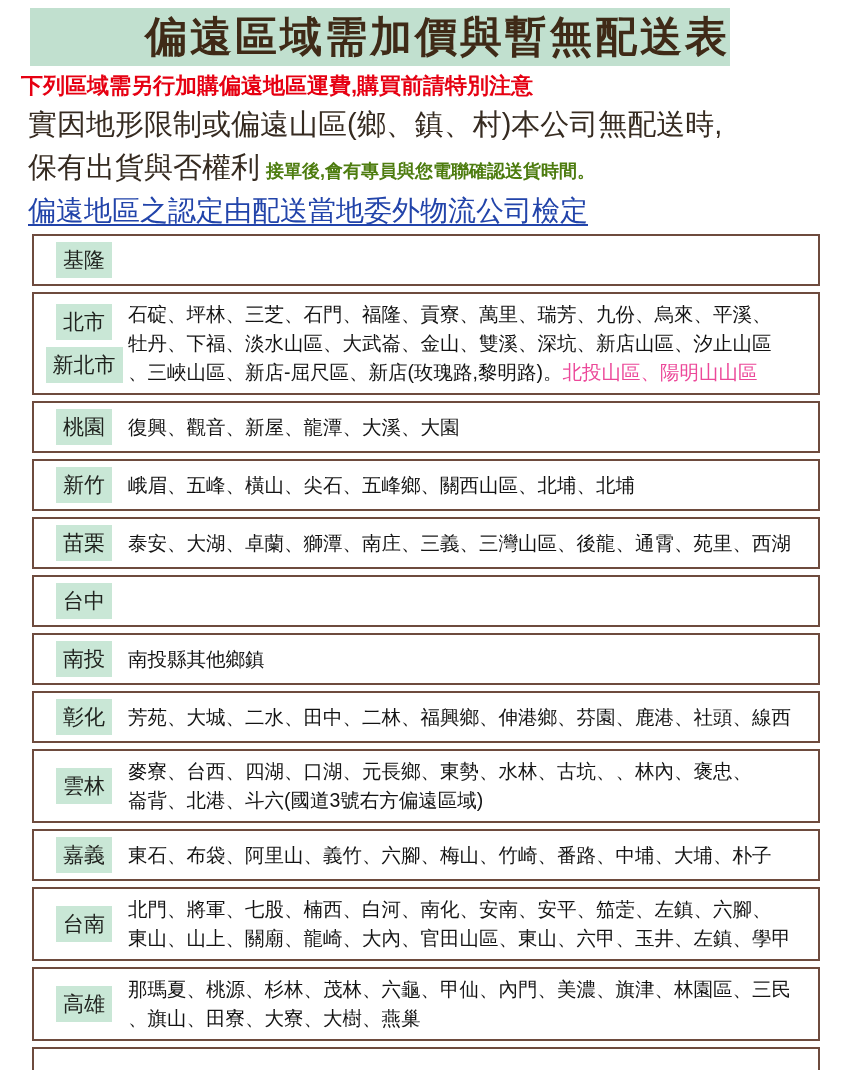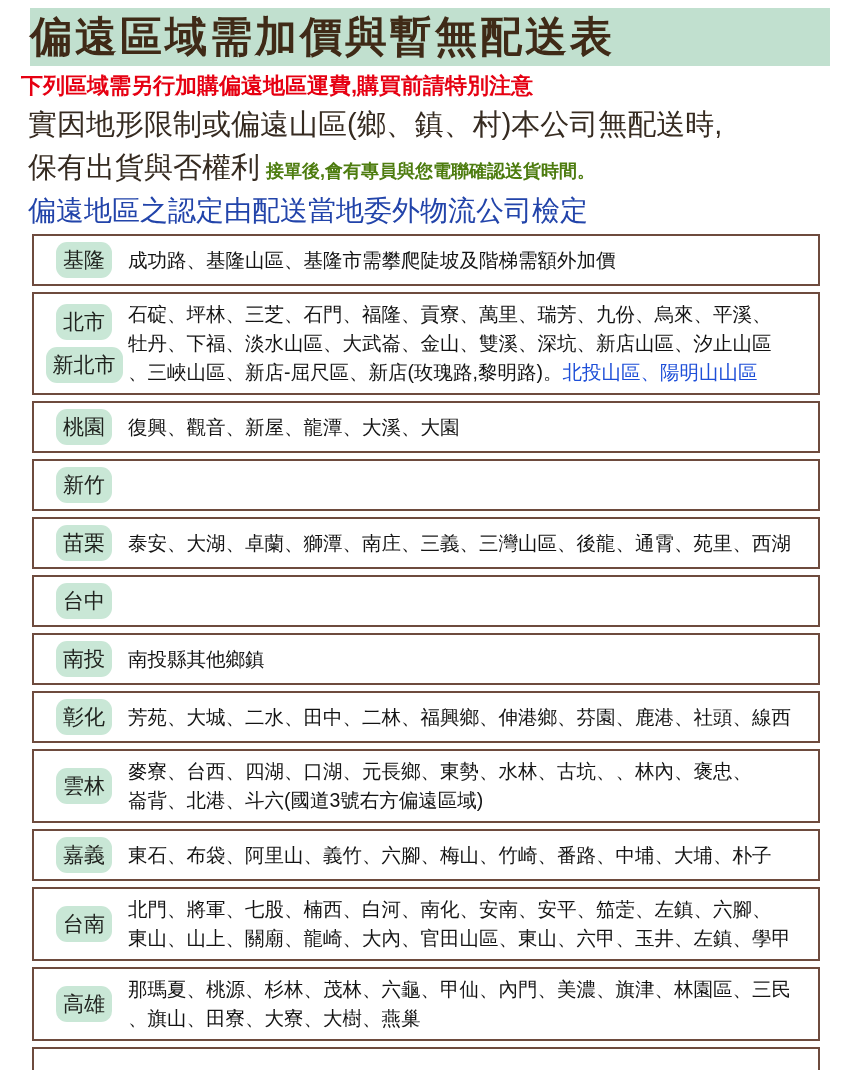--- a/index.html
+++ b/index.html
@@ -3,60 +3,60 @@
 <meta charset="utf-8">
 <style>
   * { margin:0; padding:0; box-sizing:border-box; }
   html,body { background:#ffffff; }
   body {
     width:850px; height:1070px; overflow:hidden;
     font-family:"Liberation Sans","DejaVu Sans",sans-serif;
     position:relative;
   }
   .banner {
-    margin:8px 0 0 30px; width:800px; height:58px;
+    margin:8px 0 0 30px; width:700px; height:58px;
     background:#c1e0cf;
-    display:flex; align-items:center; justify-content:flex-start;
+    display:flex; align-items:center; justify-content:flex-end;
   }
   .banner .title {
     font-size:42px; font-weight:bold; color:#3f2a17; letter-spacing:3px;
   }
   .red-note {
     margin:5px 0 0 21px;
     font-size:22px; font-weight:bold; color:#e60012;
   }
   .notice {
     margin:4px 0 0 28px; font-size:29px; color:#362b21; line-height:39px;
   }
   .notice .inline-red {
     font-size:18px; font-weight:bold; color:#4d7c0f; margin-left:6px;
   }
   .blue-line {
     margin:1px 0 4px 28px; font-size:28px; color:#2244aa;
-    text-underline-offset:4px;
+    text-decoration:underline; text-underline-offset:4px;
   }
   .area-table { margin:0 0 0 32px; width:788px; }
   .row {
     border:2px solid #6e4b3e; background:#ffffff;
     margin-bottom:6px; display:flex; align-items:center;
     padding:4px 6px; min-height:40px;
   }
   .labels {
     width:88px; flex-shrink:0; display:flex; flex-direction:column;
     gap:7px; align-items:center; padding:2px 0;
   }
   .label-box {
     background:#c9e7d6; color:#20231f;
-    font-size:21px; padding:4px 7px; text-align:center; white-space:nowrap;border-radius:11px;
+    font-size:21px; padding:4px 7px; text-align:center; white-space:nowrap;
   }
   .row-text {
     font-size:19.5px; color:#141414; line-height:29px;
     white-space:pre-line; padding:2px 0;
   }
-  .gray { color:#1d4ed8; }
+  .gray { color:#ec4899; }
 </style>
 </head>
 <body>
 
 <div class="banner">
   <div class="title">偏遠區域需加價與暫無配送表</div>
 </div>
 
 <div class="red-note">下列區域需另行加購偏遠地區運費,購買前請特別注意</div>
 
@@ -64,21 +64,20 @@
 <div class="notice"><span>保有出貨與否權利</span><span class="inline-red">接單後,會有專員與您電聯確認送貨時間。</span></div>
 
 <div class="blue-line">偏遠地區之認定由配送當地委外物流公司檢定</div>
 
 <div class="area-table">
 
   <div class="row">
     <div class="labels">
         <div class="label-box">基隆</div>
       </div>
-    <div class="row-text">成功路、基隆山區、基隆市需攀爬陡坡及階梯需額外加價</div>
   </div>
 
   <div class="row">
     <div class="labels">
       <div class="label-box">北市</div>
       <div class="label-box">新北市</div>
     </div>
     <div class="row-text"><span>石碇、坪林、三芝、石門、福隆、貢寮、萬里、瑞芳、九份、烏來、平溪、
 牡丹、下福、淡水山區、大武崙、金山、雙溪、深坑、新店山區、汐止山區
 、三峽山區、新店-屈尺區、新店(玫瑰路,黎明路)。</span><span class="gray">北投山區、陽明山山區</span></div>
@@ -88,20 +87,21 @@
     <div class="labels">
         <div class="label-box">桃園</div>
       </div>
     <div class="row-text">復興、觀音、新屋、龍潭、大溪、大園</div>
   </div>
 
   <div class="row">
     <div class="labels">
         <div class="label-box">新竹</div>
       </div>
+    <div class="row-text">峨眉、五峰、橫山、尖石、五峰鄉、關西山區、北埔、北埔</div>
   </div>
 
   <div class="row">
     <div class="labels">
         <div class="label-box">苗栗</div>
       </div>
     <div class="row-text">泰安、大湖、卓蘭、獅潭、南庄、三義、三灣山區、後龍、通霄、苑里、西湖</div>
   </div>
 
   <div class="row">

